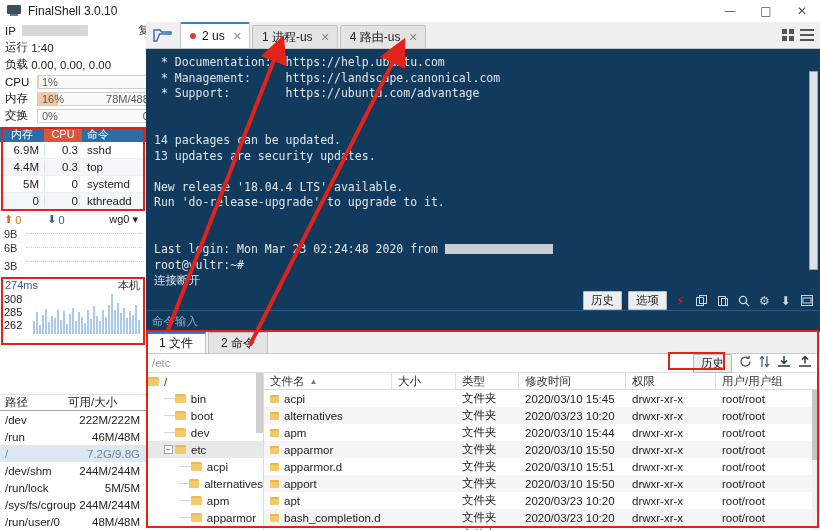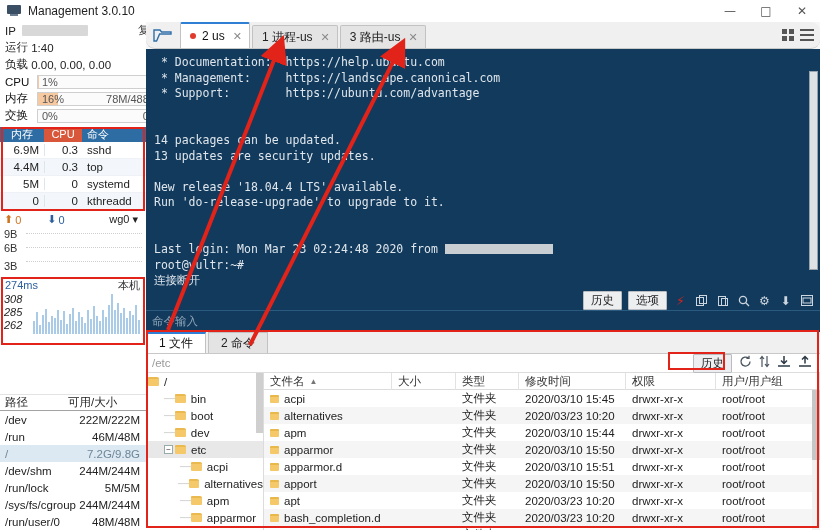--- a/index.html
+++ b/index.html
@@ -100,21 +100,21 @@
   .net-grid { position: absolute; left: 26px; right: 4px; border-top: 1px dotted #cfcfcf; }
 
   
   .lat {
     position: relative; width: 143px; height: 58px; margin-top: 4px; margin-left: 1px;
     background: #fff; overflow: hidden;
   }
   .lat-top { display: flex; height: 14px; align-items: center; padding: 0 4px; }
   .lat-ms { color: #2b5f9e; font-size: 11px; }
   .lat-local { margin-left: auto; color: #333; font-size: 11px; }
-  .lat-axis { position: absolute; left: 3px; font-size: 11px; color: #222; font-style: italic; }
+  .lat-axis { position: absolute; left: 3px; font-size: 11px; color: #222; }
   .lat-bars { position: absolute; left: 32px; right: 4px; bottom: 2px; height: 40px;
               display: flex; align-items: flex-end; gap: 1px; }
   .lat-bars i { display: block; flex: 1; background: #a9cbe8; }
 
   
   .disk { position: absolute; left: 0; bottom: 0; width: 146px; }
   .disk-head {
     display: flex; height: 17px; align-items: center; font-size: 11.5px; color: #222;
     border-bottom: 1px solid #a3a3a3; border-top: 1px solid #e3e3e3;
   }
@@ -125,21 +125,21 @@
   }
   .disk-row.sel { background: #dce9f3; color: #6d8596; }
   .disk-row .d1 { width: 64px; padding-left: 5px; }
   .disk-row .d2 { flex: 1; text-align: right; padding-right: 6px; }
 
   
   .right { position: absolute; left: 146px; top: 22px; width: 674px; height: 508px; background: #f6f6f6; }
 
   .tabbar {
     position: relative; height: 27px; background: #f0f0f0;
-    border-bottom: 1px solid #c8c8c8; display: flex; align-items: flex-end; border-radius: 9px;
+    border-bottom: 1px solid #c8c8c8; display: flex; align-items: flex-end;
   }
   .folder-btn {
     width: 34px; height: 26px; display: flex; align-items: center; justify-content: center;
   }
   .tab {
     height: 23px; margin-right: 2px; padding: 0 7px 0 9px;
     display: flex; align-items: center; gap: 6px;
     background: #e4e4e4; border: 1px solid #c2c2c2; border-bottom: none;
     font-size: 12px; color: #222; border-radius: 2px 2px 0 0;
   }
@@ -225,21 +225,21 @@
 </head>
 <body>
 
 <div id="app">
 
   <div class="titlebar">
     <div class="app-icon">
       <div class="scr"></div>
         <div class="base"></div>
     </div>
-    <div class="app-title">Management 3.0.10</div>
+    <div class="app-title">FinalShell 3.0.10</div>
     <div class="winbtns">
       <div class="winbtn">—</div>
       <div class="winbtn">□</div>
       <div class="winbtn close">✕</div>
     </div>
   </div>
 
   <div class="sidebar">
     <div class="sb-row">
       <span>IP</span>
@@ -429,21 +429,21 @@
           <div class="tab active">
             <span class="dot"></span>
             <span>2 us</span>
             <span class="x">✕</span>
           </div>
           <div class="tab">
             <span>1 进程-us</span>
             <span class="x">✕</span>
           </div>
           <div class="tab">
-            <span>3 路由-us</span>
+            <span>4 路由-us</span>
             <span class="x">✕</span>
           </div>
         </div>
       <div class="view-toggle">
         <span>
           <svg width="13" height="12" viewBox="0 0 13 12">
               <rect x="0" y="0" width="5" height="5" fill="#555"></rect>
               <rect x="7" y="0" width="5" height="5" fill="#555"></rect>
               <rect x="0" y="7" width="5" height="5" fill="#555"></rect>
               <rect x="7" y="7" width="5" height="5" fill="#555"></rect>

